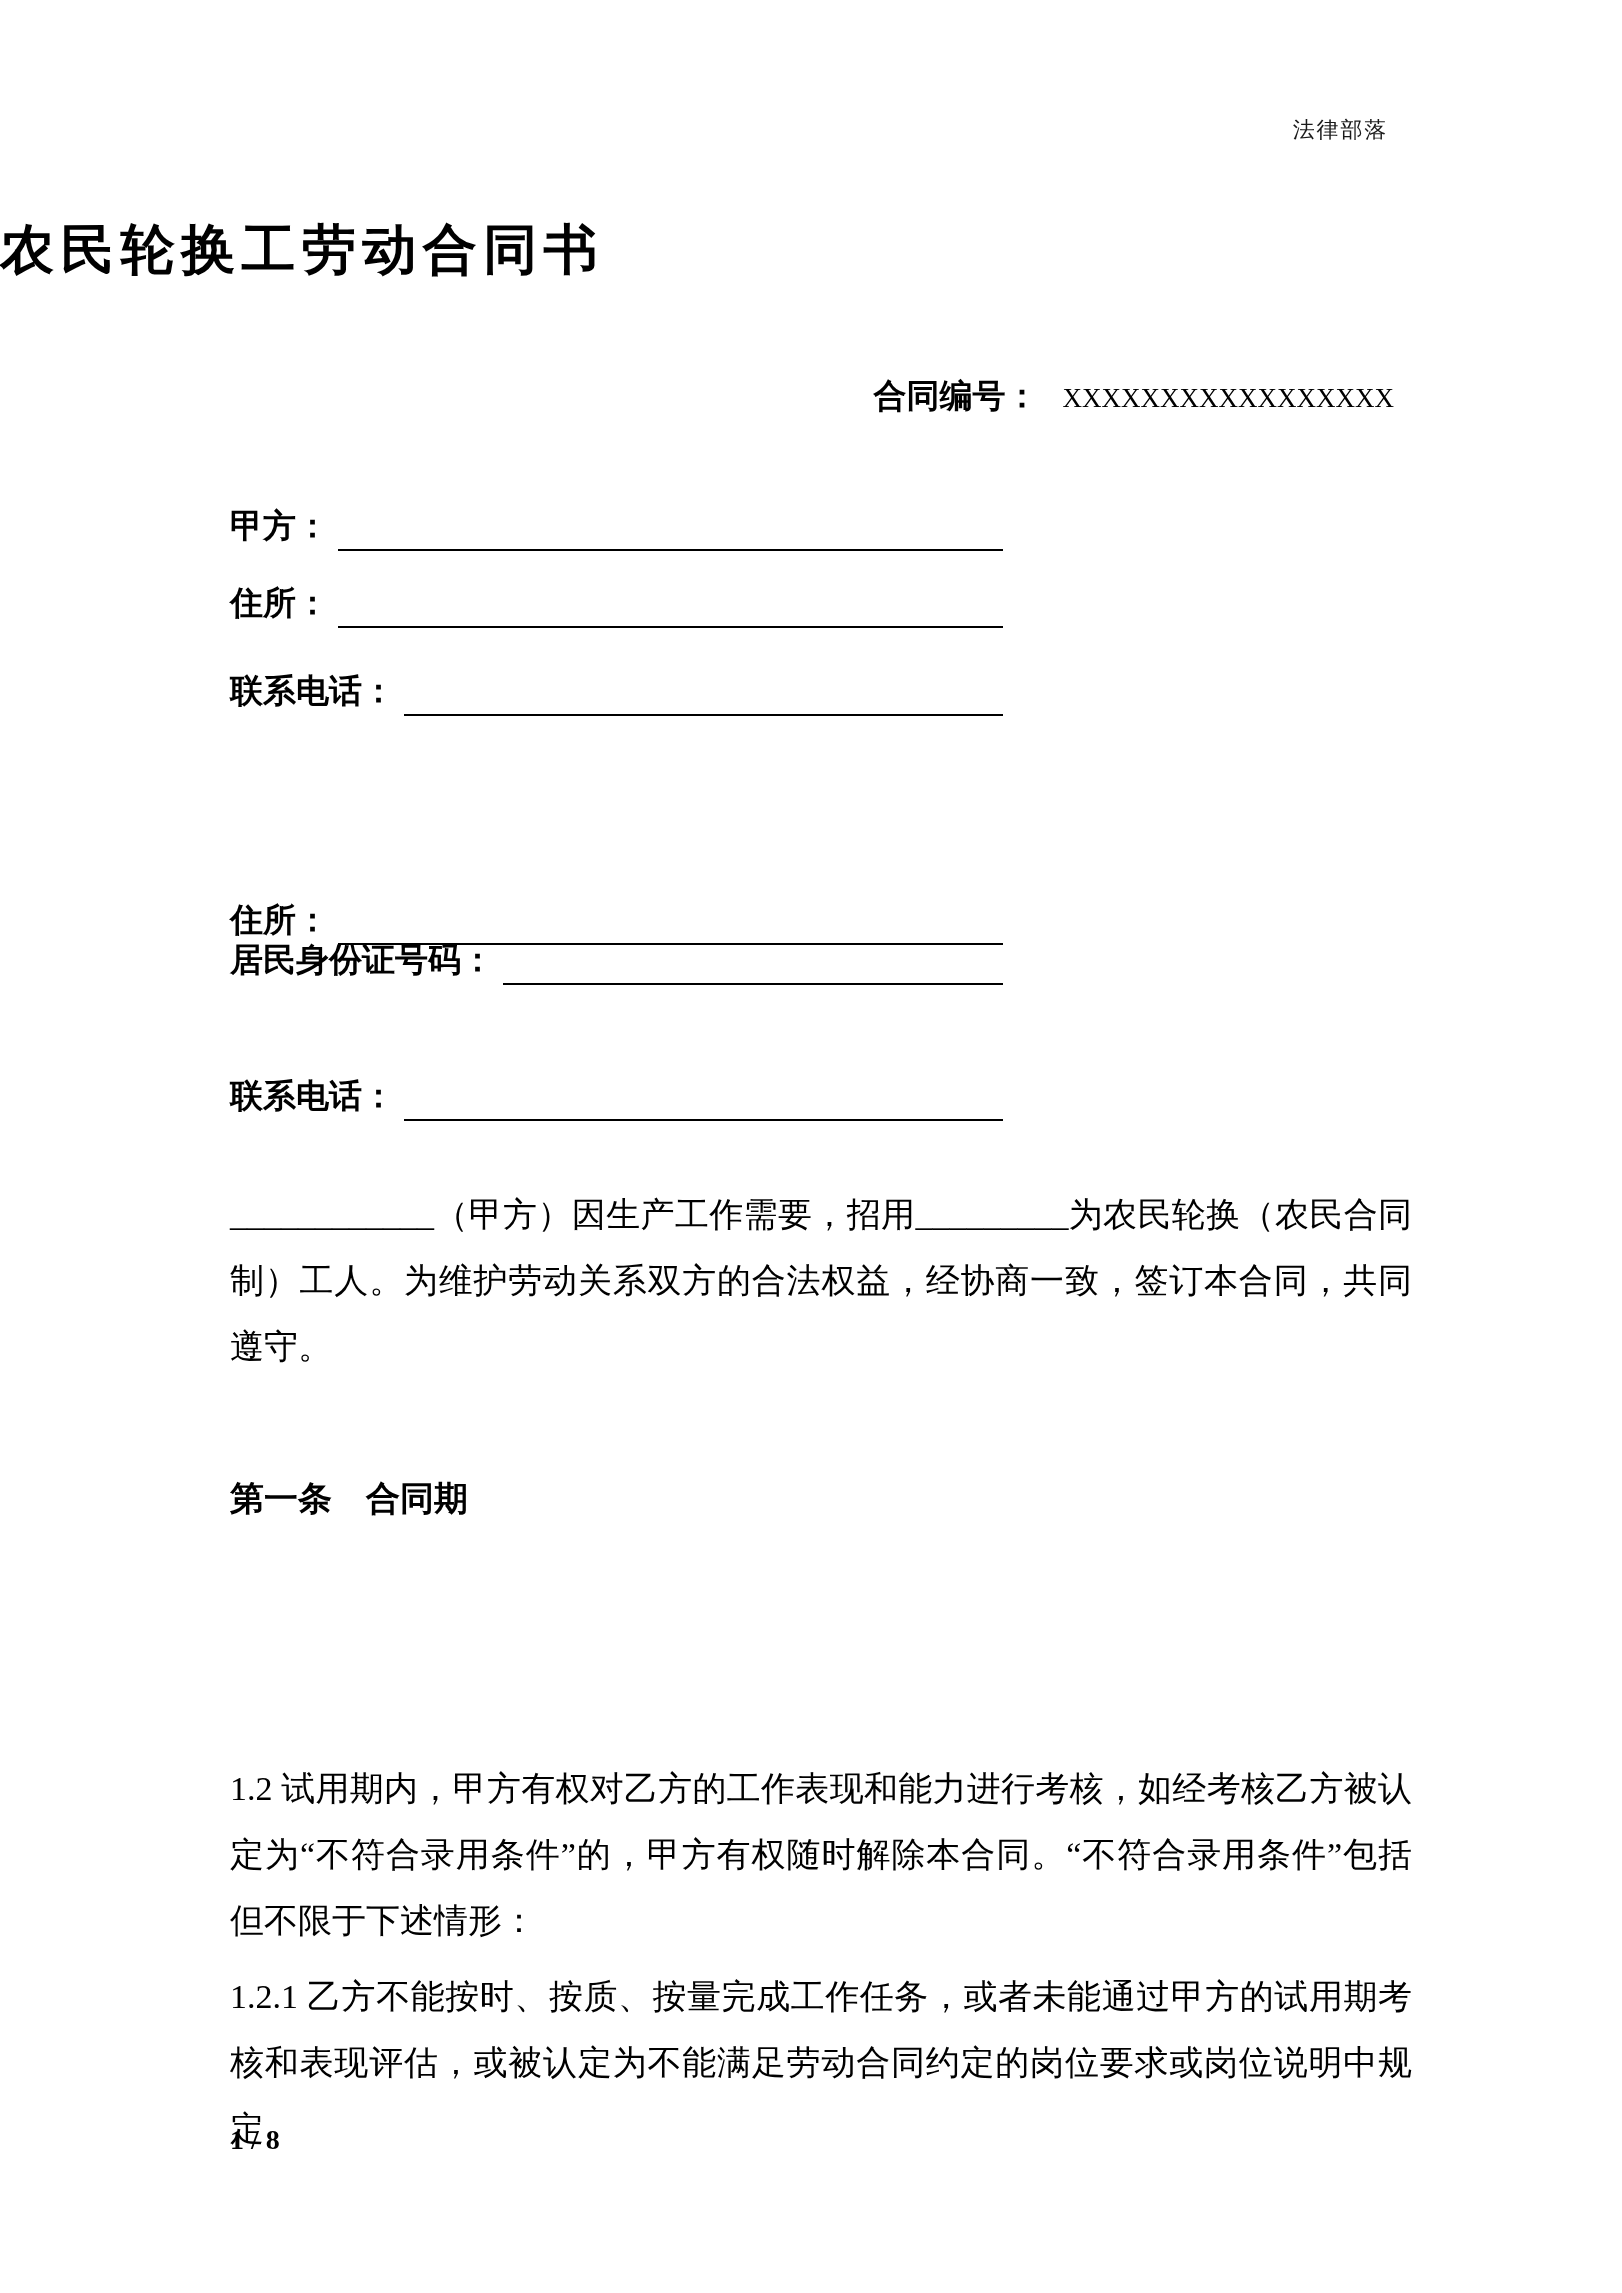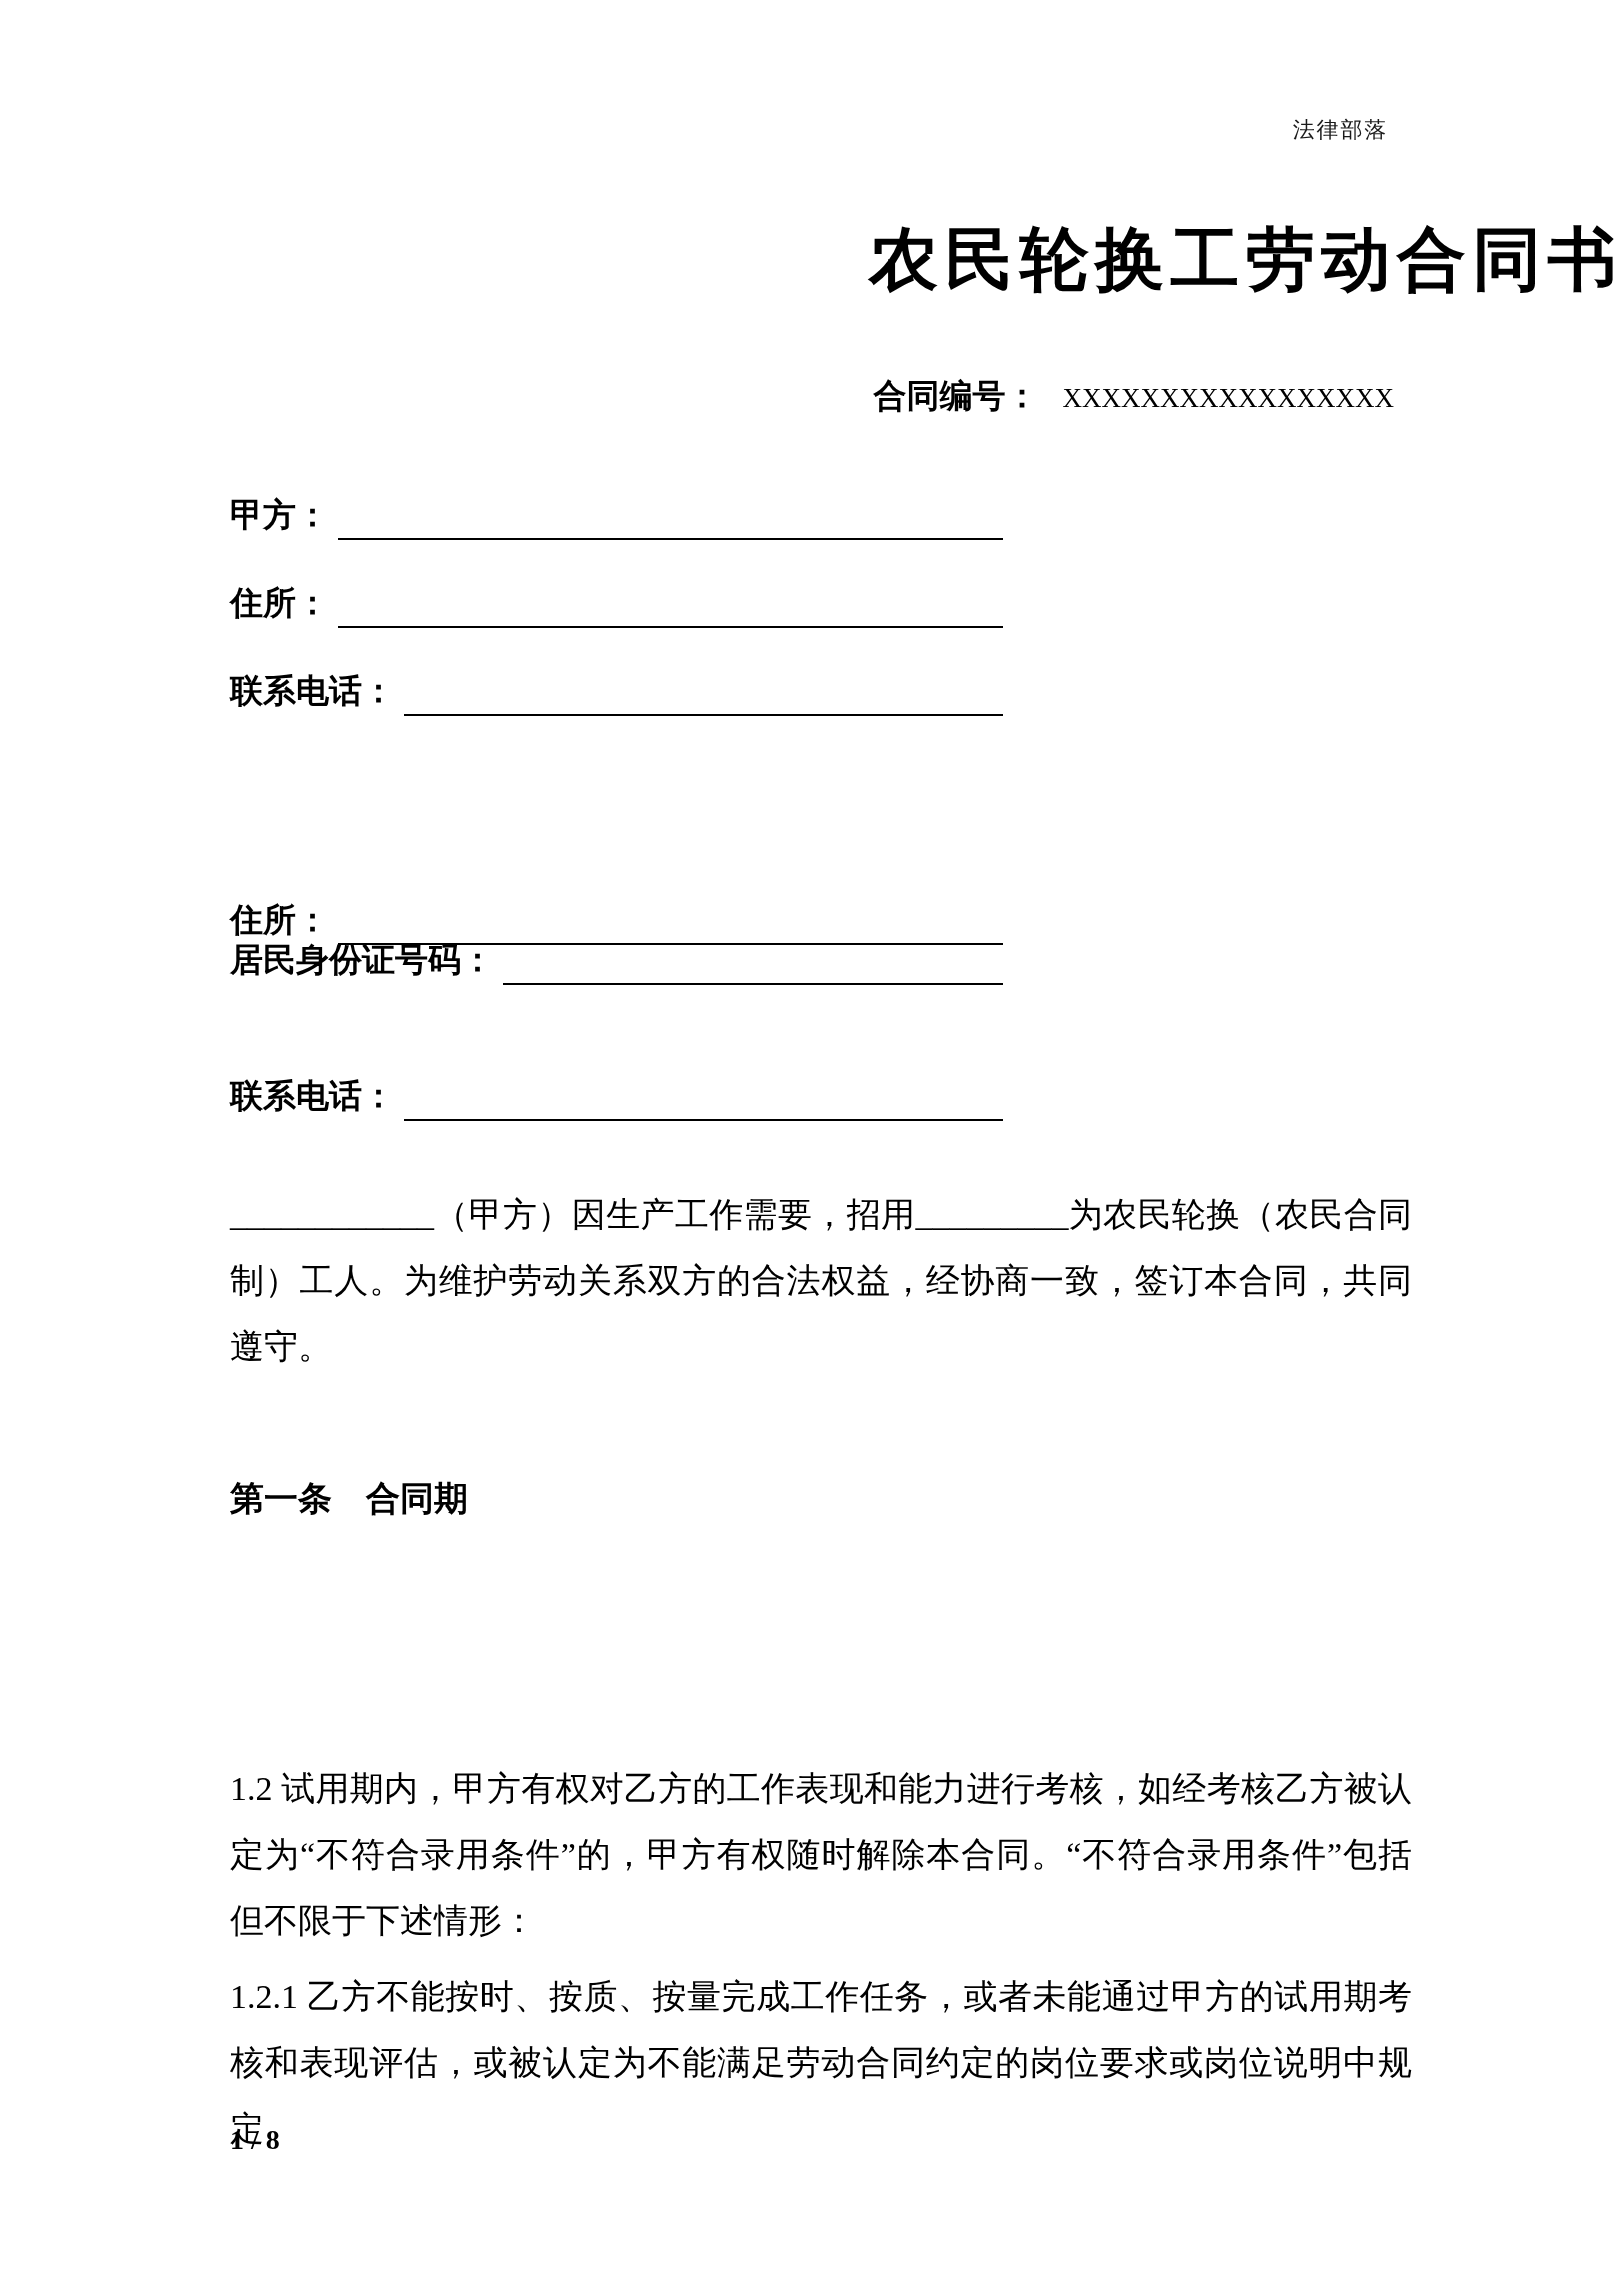--- a/index.html
+++ b/index.html
@@ -19,25 +19,24 @@
     right: 235px;
     font-size: 22px;
     letter-spacing: 1.8px;
     color: #1a1a1a;
   }
   .doc-title {
     position: absolute;
     top: 214px;
     left: 0;
     width: 100%;
-    text-align: right;
-    font-size: 69px;
+    text-align: left;
+    font-size: 54px;
     font-weight: bold;
     letter-spacing: 6.4px;
-    padding-left: 12px;
   }
   .contract-no {
     position: absolute;
     top: 351px;
     right: 229px;
     font-size: 33px;
     display: flex;
     align-items: baseline;
     gap: 24px;
   }
@@ -52,21 +51,21 @@
     align-items: stretch;
     font-size: 33px;
     font-weight: bold;
     line-height: 49px;
   }
   .form-row .blank {
     flex: 1;
     border-bottom: 2.7px solid #000000;
     margin-left: 9px;
   }
-  .row-a1 { top: 491px; text-align: right; }
+  .row-a1 { top: 502px; text-align: right; }
   .row-a2 { top: 579px; }
   .row-a3 { top: 667px; }
   .row-b1 { top: 807px; }
   .row-b2 { top: 896px; }
   .row-b3 { top: 936px; justify-content: center; }
   .row-b4 { top: 1072px; }
   .body-text {
     position: absolute;
     left: 230px;
     width: 1182px;

